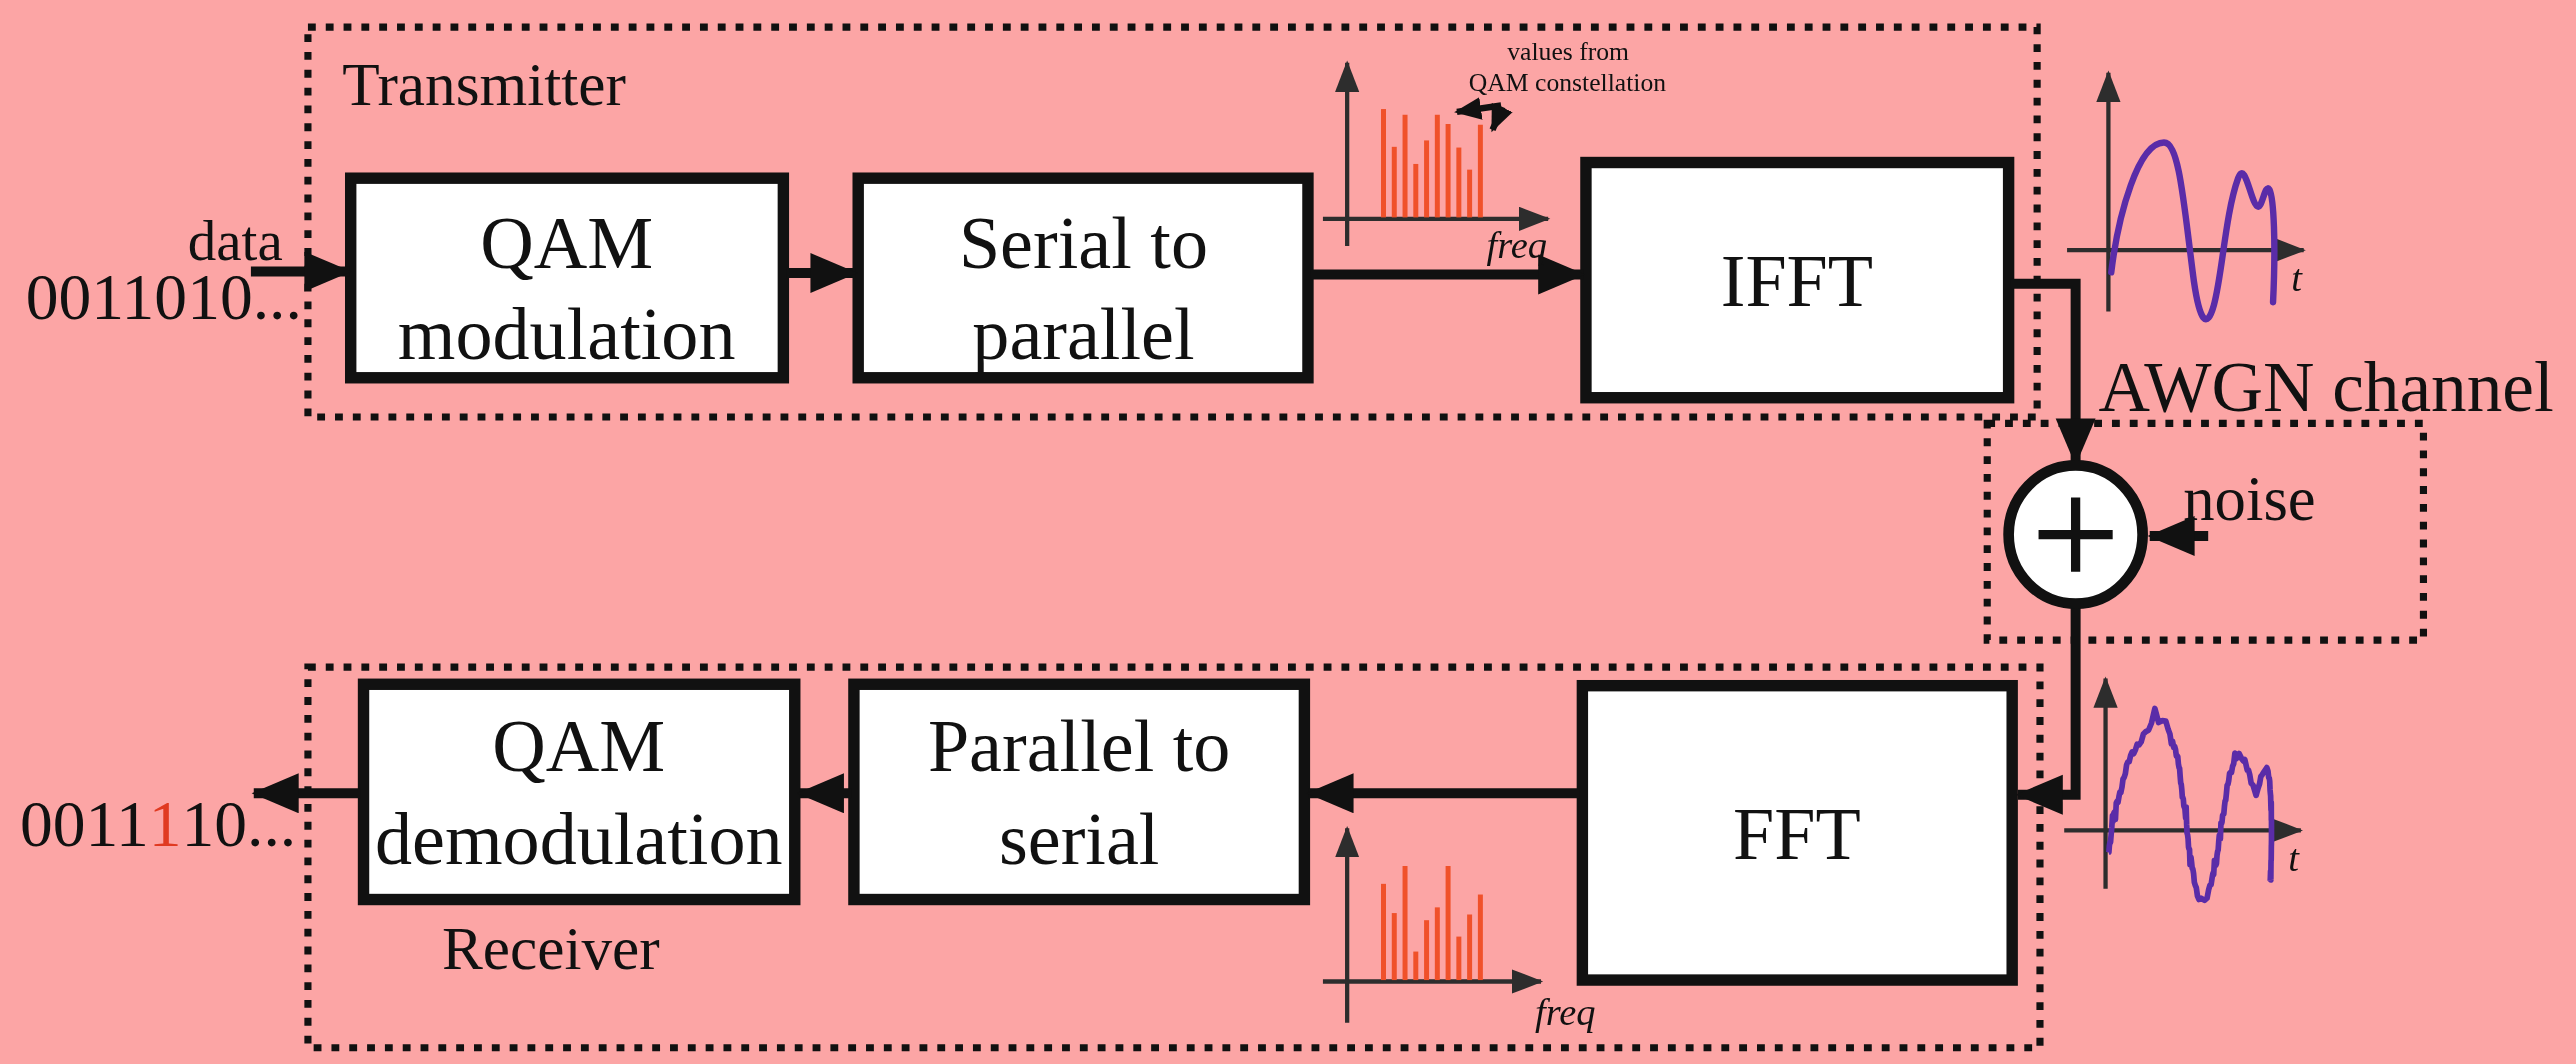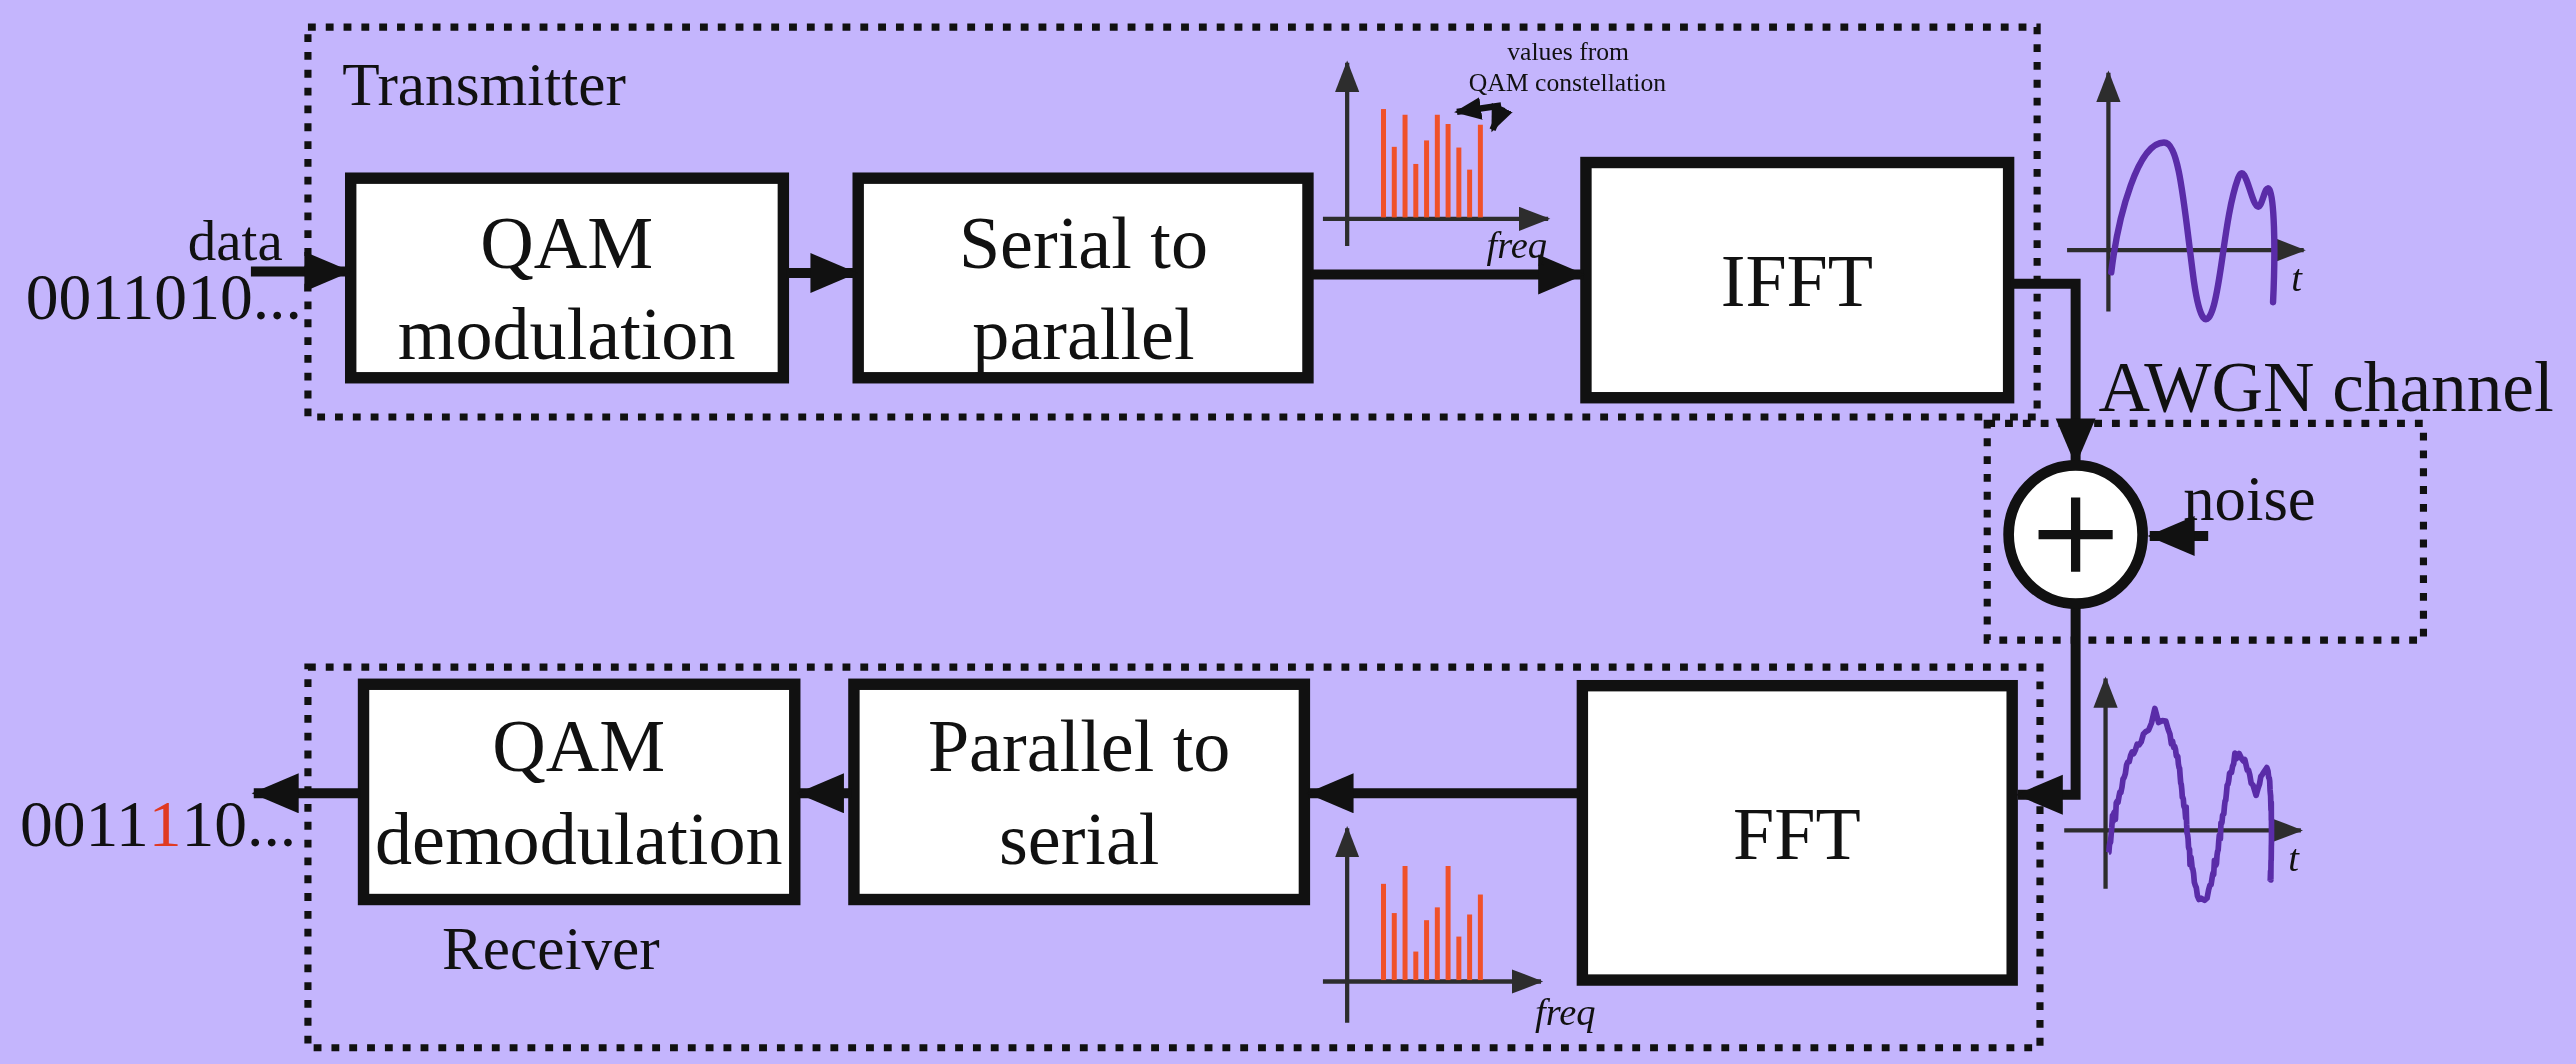--- a/index.html
+++ b/index.html
@@ -1,16 +1,16 @@
 <!DOCTYPE html>
 <html style="--ink: #111111; --spectrum: #f0512a; --waveform: #5a2ca8; --bit-error: #e03a21;font-size:11.4px"><head>
 <meta charset="utf-8">
 <style>
   html,body{margin:0;padding:0;background:#ffffff;}
-  .stage{width:100%;margin:0 auto;background:#c4b5fd;}
+  .stage{width:100%;margin:0 auto;background:#fca5a5;}
   svg{display:block;width:100%;height:auto;}
   text{font-family:"Liberation Serif","DejaVu Serif",serif;fill:var(--ink,#111111);}
   .sec-title{font-size:86px;}
   .block-label{font-size:104px;text-anchor:middle;}
   .bits{font-size:92px;}
   .data-label{font-size:80px;text-anchor:middle;}
   .channel-title{font-size:100px;}
   .noise-label{font-size:88px;}
   .annot{font-size:36px;text-anchor:middle;}
   .axis-label{font-size:54px;font-style:italic;text-anchor:middle;}

